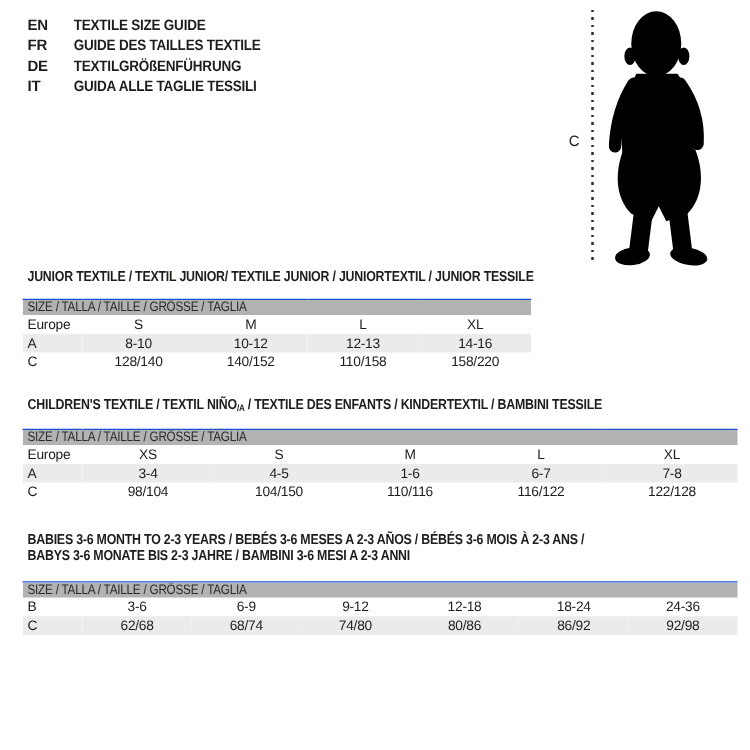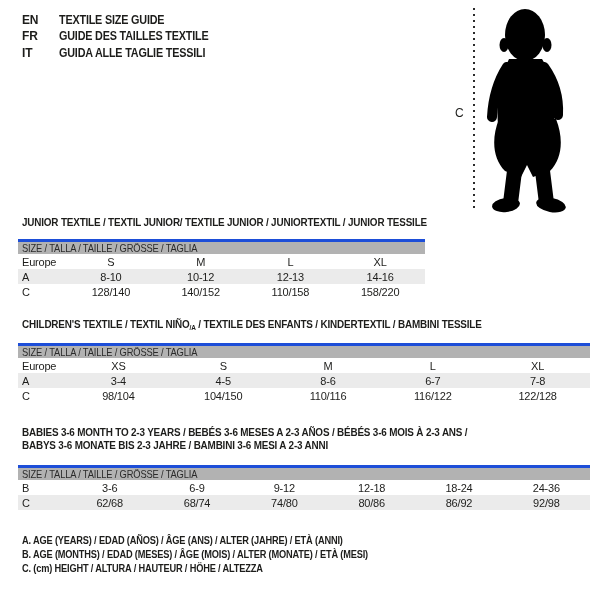--- a/index.html
+++ b/index.html
@@ -32,21 +32,21 @@
   .sub{font-size:7.5px;vertical-align:-2px;}
 
   
   table{position:absolute;left:18px;border-collapse:collapse;table-layout:fixed;
     font-size:11px;letter-spacing:-0.2px;}
   .tb1{top:239px;width:407px;}
   .tb2{top:343px;width:572px;}
   .tb3{top:465px;width:572px;}
   td{padding:0;height:15px;vertical-align:middle;text-align:center;white-space:nowrap;overflow:hidden;}
   td.lbl{text-align:left;padding-left:4px;}
-  tr.bar td{background:#b2b2b2;border-top:3px solid #1d4ed8;height:12px;
+  tr.bar td{background:#b2b2b2;border-top:1px solid #1d4ed8;height:12px;
     text-align:left;padding-left:4px;color:#2a2a2a;font-size:11px;}
   tr.bar .cond{display:inline-block;transform:scaleX(0.85);transform-origin:left center;}
   tr.stripe td{background:#ebebeb;}
 
   
   .legend{position:absolute;left:22px;top:534px;}
   .legend-line{font-size:11px;font-weight:bold;letter-spacing:-0.2px;white-space:nowrap;
     height:13.9px;transform:scaleX(0.84);transform-origin:left top;}
 </style>
 </head>
@@ -55,20 +55,24 @@
 <div class="page">
 
   <div class="lang-block">
     <div class="lang-row">
       <span class="lang-code">EN</span>
       <span class="lang-label">TEXTILE SIZE GUIDE</span>
     </div>
     <div class="lang-row">
       <span class="lang-code">FR</span>
       <span class="lang-label">GUIDE DES TAILLES TEXTILE</span>
+    </div>
+    <div class="lang-row">
+      <span class="lang-code">DE</span>
+      <span class="lang-label">TEXTILGRÖßENFÜHRUNG</span>
     </div>
     <div class="lang-row">
       <span class="lang-code">IT</span>
       <span class="lang-label">GUIDA ALLE TAGLIE TESSILI</span>
     </div>
   </div>
 
   <div class="dotline"></div>
   <span class="c-label">C</span>
   <svg class="baby" viewBox="0 0 92 206" aria-hidden="true">
@@ -143,21 +147,21 @@
       <td>XS</td>
       <td>S</td>
       <td>M</td>
       <td>L</td>
       <td>XL</td>
     </tr>
     <tr class="stripe">
       <td class="lbl">A</td>
       <td>3-4</td>
       <td>4-5</td>
-      <td>8-6</td>
+      <td>1-6</td>
       <td>6-7</td>
       <td>7-8</td>
     </tr>
     <tr>
       <td class="lbl">C</td>
       <td>98/104</td>
       <td>104/150</td>
       <td>110/116</td>
       <td>116/122</td>
       <td>122/128</td>
@@ -197,19 +201,14 @@
       <td>62/68</td>
       <td>68/74</td>
       <td>74/80</td>
       <td>80/86</td>
       <td>86/92</td>
       <td>92/98</td>
     </tr>
   </tbody>
     </table>
 
-  <div class="legend">
-    <div class="legend-line">A. AGE (YEARS) / EDAD (AÑOS) / ÂGE (ANS) / ALTER (JAHRE) / ETÀ (ANNI)</div>
-    <div class="legend-line">B. AGE (MONTHS) / EDAD (MESES) / ÂGE (MOIS) / ALTER (MONATE) / ETÀ (MESI)</div>
-    <div class="legend-line">C. (cm) HEIGHT / ALTURA / HAUTEUR / HÖHE / ALTEZZA</div>
-  </div>
 
 </div>
 
 </body></html>

